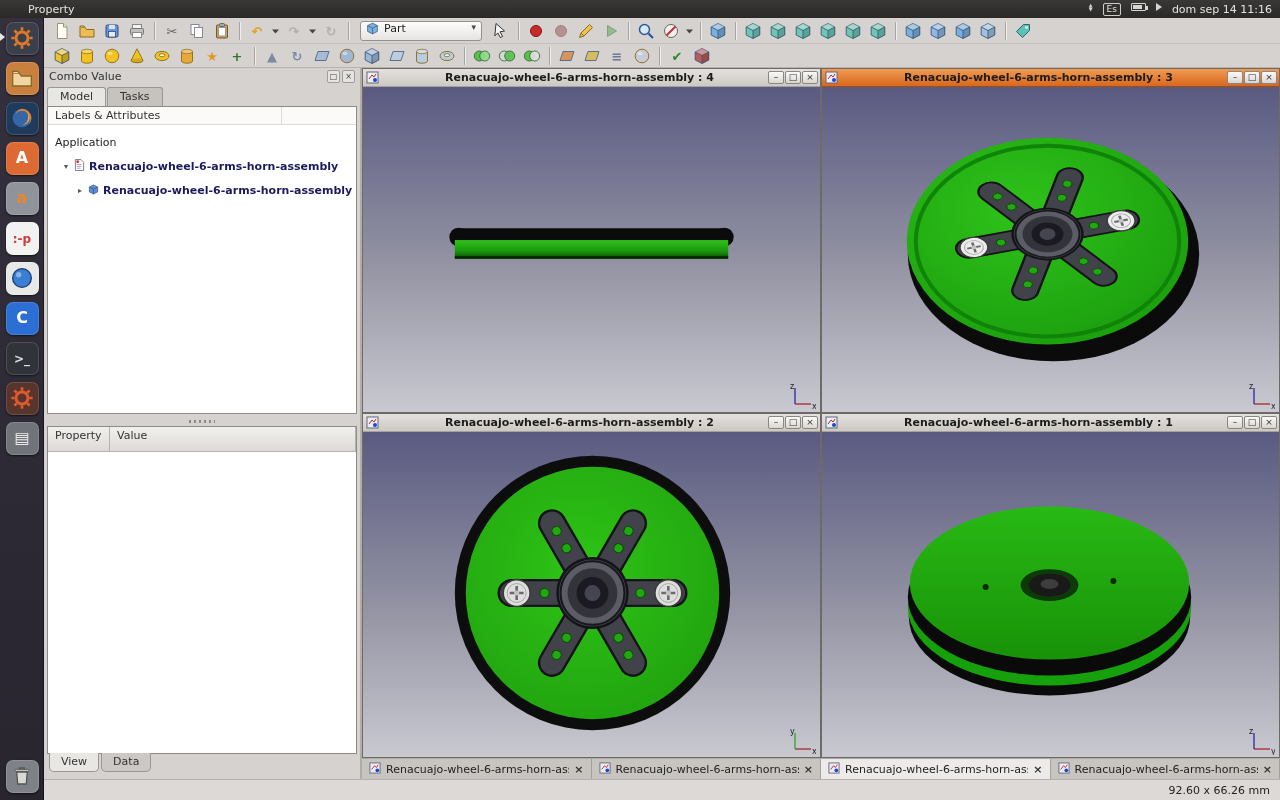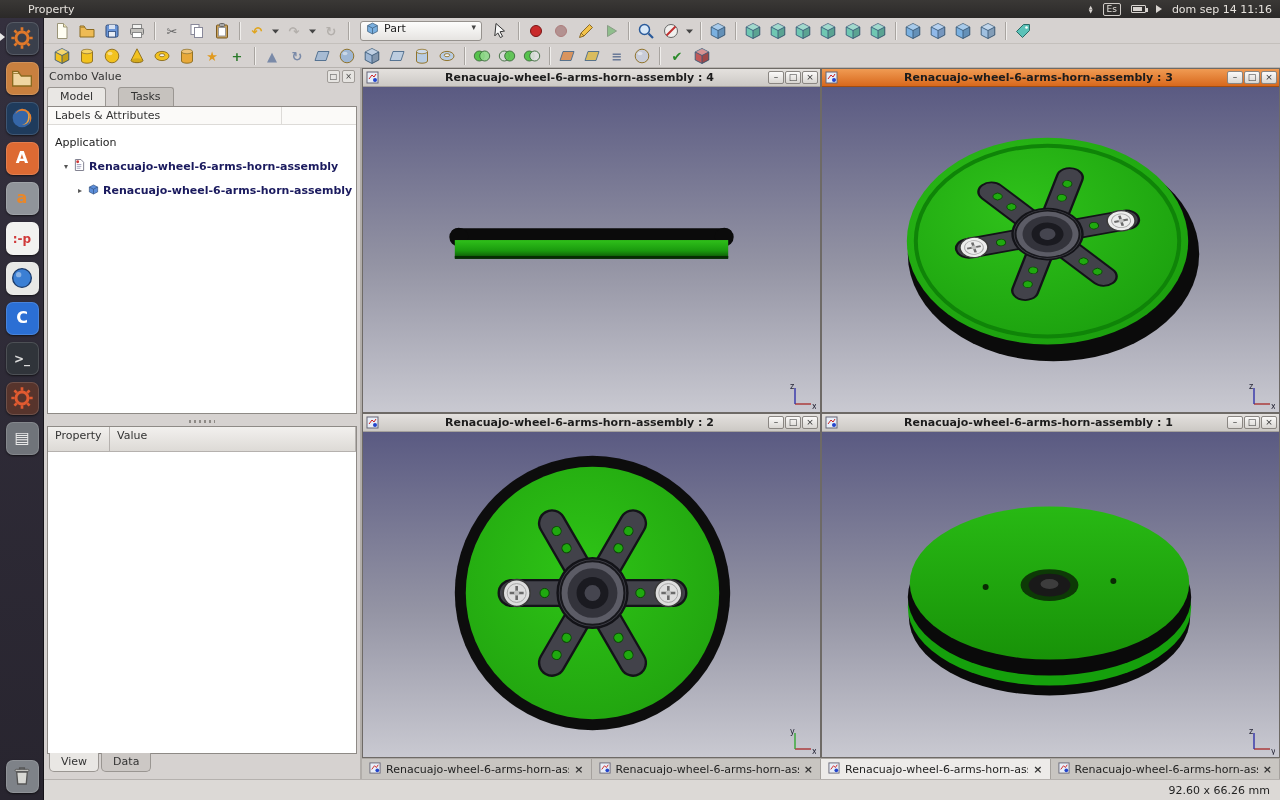--- a/index.html
+++ b/index.html
@@ -1,21 +1,21 @@
 <!DOCTYPE html>
 <html><head>
 <meta charset="utf-8">
 <style>
   *{margin:0;padding:0;box-sizing:border-box}
   body{background:#444;font-family:"DejaVu Sans","Liberation Sans",sans-serif}
   .screen{position:relative;width:1280px;height:800px;background:#d6d2d0;overflow:hidden;font-size:11px;color:#222}
 
   
   .topbar{position:absolute;left:0;top:0;width:1280px;height:18px;background:linear-gradient(#3a3836,#2b2928);color:#e6e2dd;display:flex;align-items:center;padding:0 8px 0 28px;font-size:11px}
-  .topbar .right{margin-left:auto;display:flex;align-items:center;gap:10px}
+  .topbar .right{margin-left:auto;display:flex;align-items:flex-start;gap:10px}
   .net{display:inline-flex;flex-direction:column;line-height:4px;font-size:5px;color:#d8d4d0}
   .kbd{border:1px solid #cfcbc7;border-radius:2px;padding:0 3px;font-size:9px;line-height:11px}
   .batt{position:relative;width:15px;height:8px;border:1px solid #d8d4d0;border-radius:1px}
   .batt::after{content:"";position:absolute;right:-3px;top:2px;width:2px;height:4px;background:#d8d4d0}
   .batt i{position:absolute;left:1px;top:1px;bottom:1px;width:9px;background:#d8d4d0}
   .vol{width:0;height:0;border-top:4px solid transparent;border-bottom:4px solid transparent;border-left:6px solid #d8d4d0}
 
   
   .launcher{position:absolute;left:0;top:18px;width:44px;height:782px;background:linear-gradient(#34303e,#28252f);box-shadow:inset -1px 0 0 rgba(0,0,0,.5)}
   .ln-item{position:relative;width:44px;height:40px;display:flex;align-items:center;justify-content:center}
@@ -33,21 +33,21 @@
   .tb-btn.ddw{width:11px}
   .tb-sep{width:1px;height:18px;background:#a8a4a0;box-shadow:1px 0 0 #f0eeec;margin:0 4px}
   .wb-select{height:20px;display:flex;align-items:flex-start;gap:5px;padding:0 5px;min-width:122px;background:linear-gradient(#fdfdfc,#e6e4e1);border:1px solid #96928e;border-radius:3px;margin:0 7px}
   .wb-select .dd{margin-left:auto;color:#444;font-size:9px}
 
   
   .combo{position:absolute;left:44px;top:68px;width:318px;height:711px;background:#d6d2d0;border-right:2px solid #b1ada9}
   .cv-head{height:17px;display:flex;align-items:center;padding:0 5px;color:#333}
   .cv-head .btns{margin-left:auto;display:flex;gap:2px}
   .cv-btn{width:13px;height:13px;border:1px solid #a09c98;background:#e6e4e1;font-size:8px;line-height:11px;text-align:center;border-radius:2px;color:#444}
-  .cv-tabs{display:flex;align-items:flex-end;height:21px;padding-left:3px;gap:12px}
+  .cv-tabs{display:flex;align-items:flex-end;height:21px;padding-left:3px;gap:1px}
   .cv-tab{padding:2px 12px 3px;border:1px solid #9a9692;border-bottom:none;border-radius:3px 3px 0 0;background:#c6c2be;color:#333}
   .cv-tab.active{background:#e9e7e4}
   .cv-tree{position:absolute;left:3px;right:3px;top:38px;height:308px;background:#fff;border:1px solid #8e8a86;overflow:hidden}
   .cv-tree-head{display:flex;height:18px;border-bottom:1px solid #dddbd8;background:#fbfaf8}
   .cv-tree-head .cell{padding:2px 7px;border-right:1px solid #dddbd8;width:234px;color:#333}
   .tree-row{display:flex;align-items:center;height:13px;gap:4px;padding-left:7px;margin-top:11px}
   .tree-row .exp{width:8px;font-size:8px;color:#555;text-align:center}
   .tree-row.b{font-weight:bold;color:#1a1a5e}
   .splitter{position:absolute;left:0;right:0;top:349px;height:8px;display:flex;align-items:center;justify-content:center}
   .grip{width:26px;height:3px;background:repeating-linear-gradient(90deg,#8e8a86 0 2px,transparent 2px 5px)}

